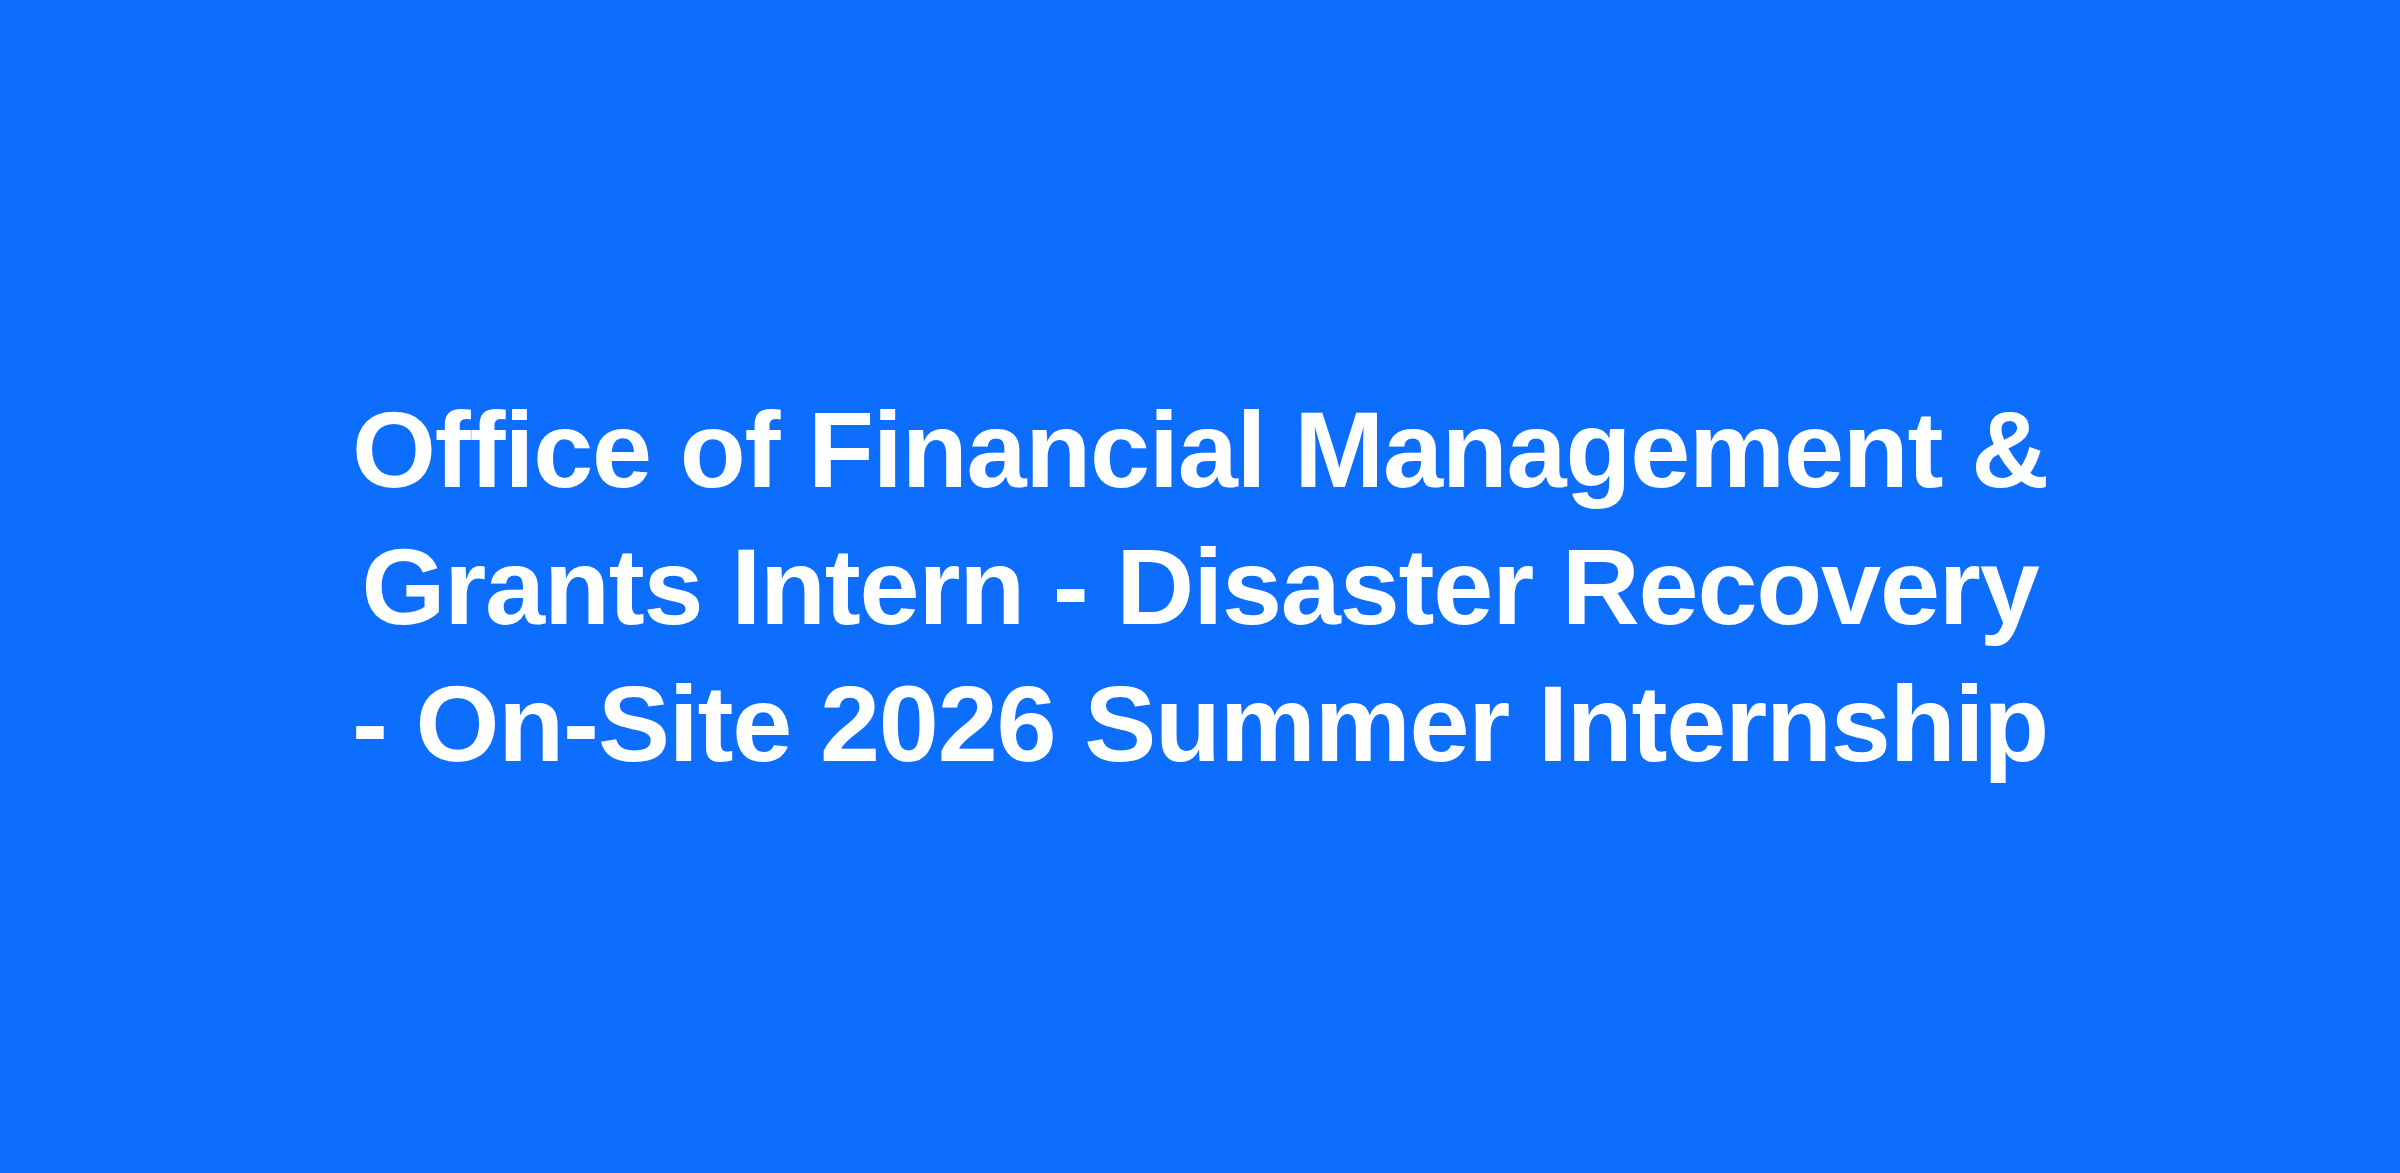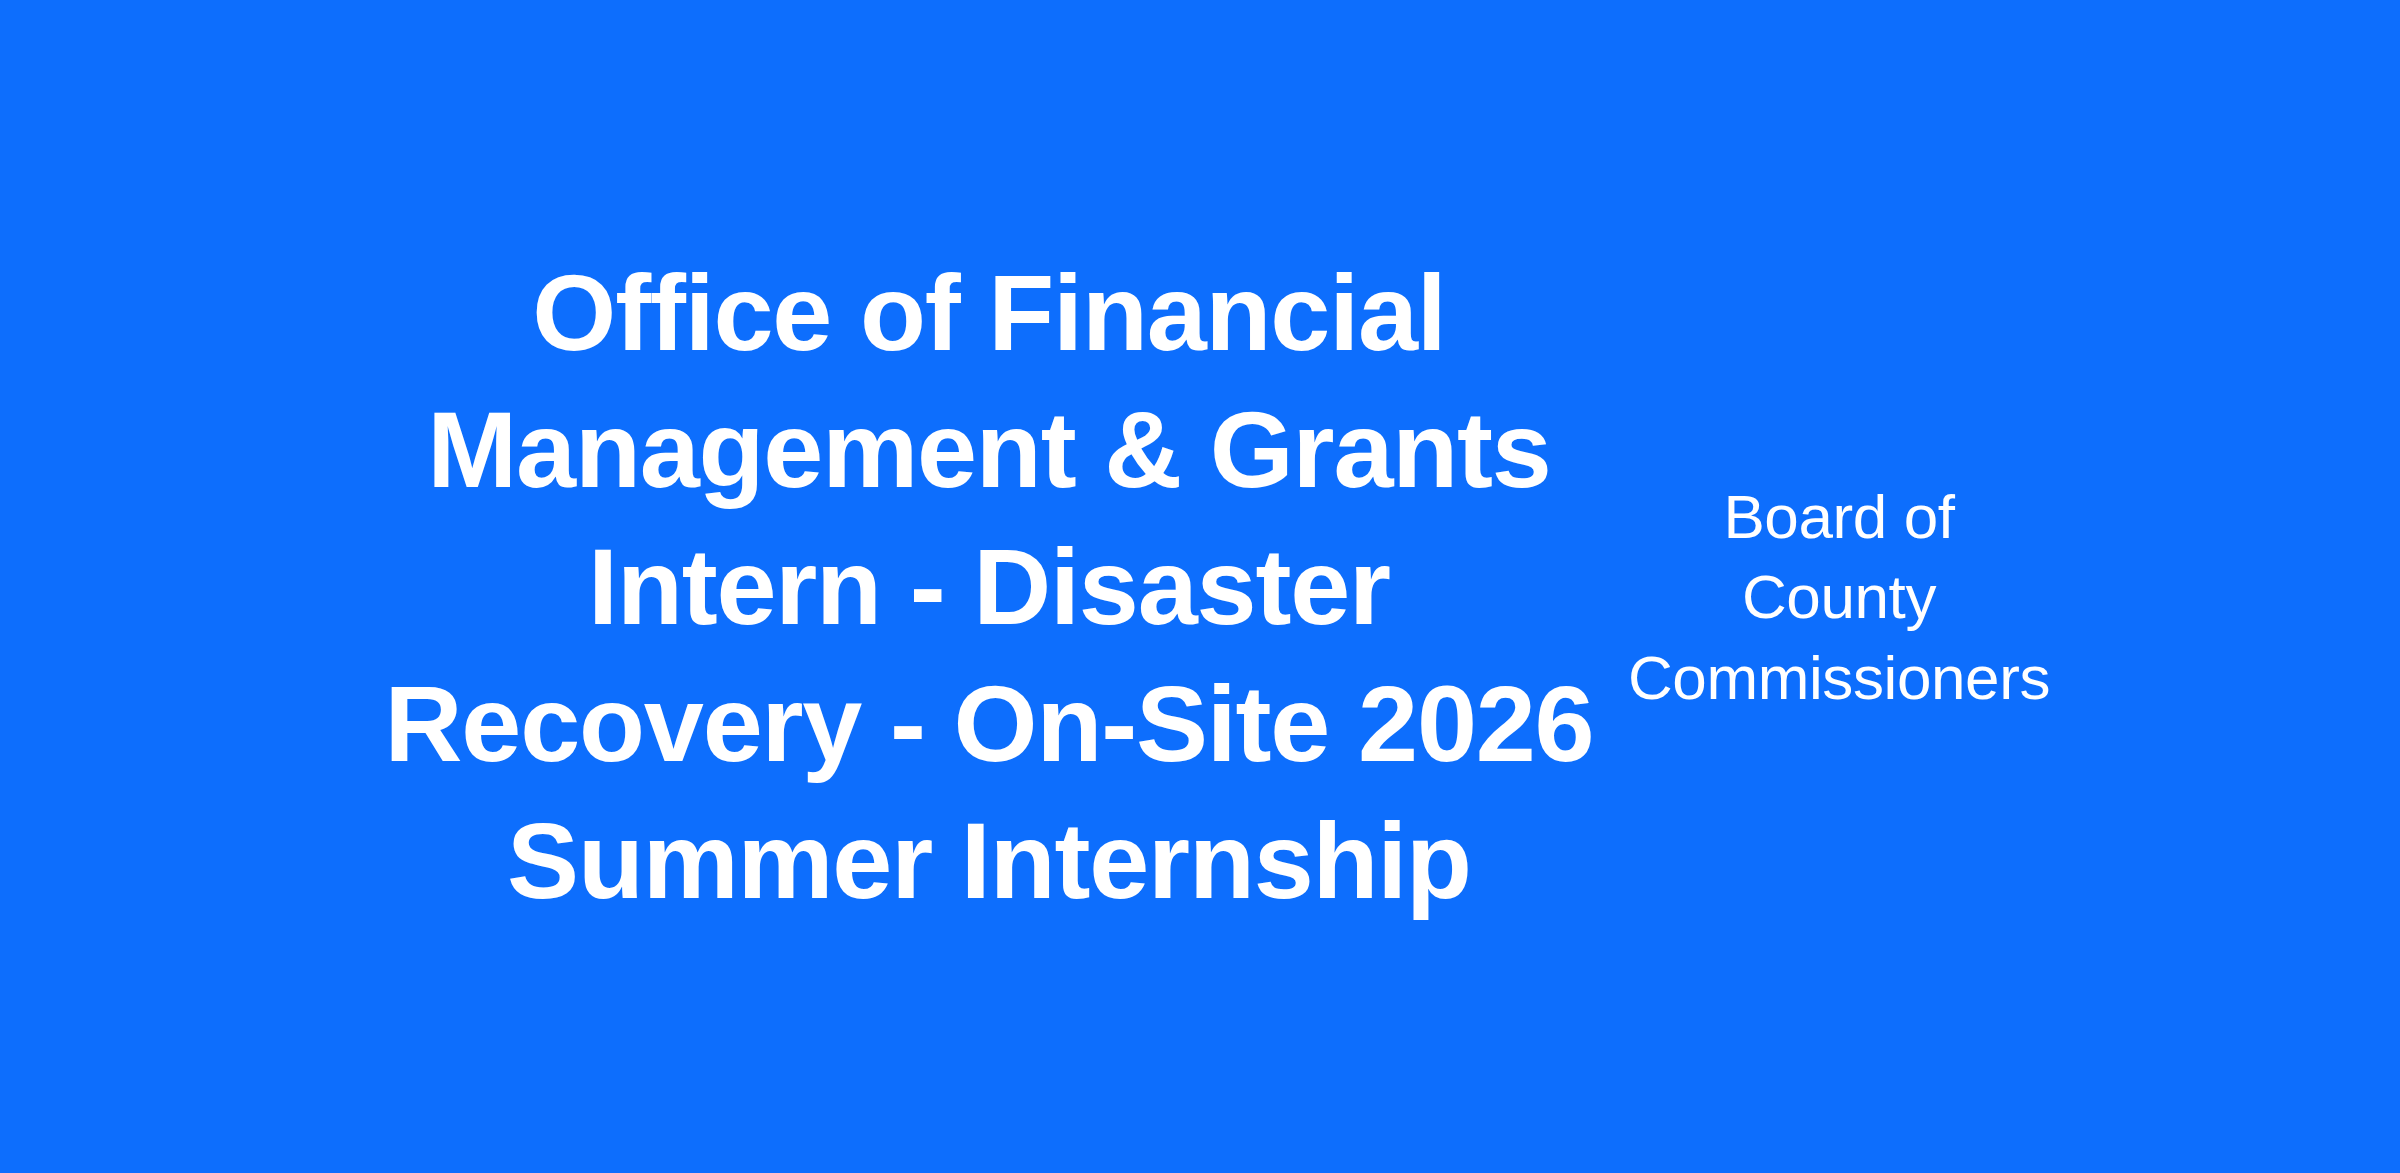--- a/index.html
+++ b/index.html
@@ -26,21 +26,21 @@
     justify-content: center;
     box-sizing: border-box;
     padding: 0 180px;
   }
 
   .banner-inner {
     width: 1700px;
     max-width: 1700px;
     text-align: center;
     display: flex;
-    flex-direction: row;
+    flex-direction: column;
     align-items: center;
     justify-content: center;
   }
 
   .job-title {
     color: #ffffff;
     font-family: "Liberation Sans", "DejaVu Sans", sans-serif;
     font-size: 108px;
     font-weight: 700;
     line-height: 1.27;
@@ -62,15 +62,14 @@
     text-align: center;
     max-width: 1700px;
   }
 </style>
 </head>
 <body>
 
 <div class="banner">
   <div class="banner-inner">
     <h1 class="job-title">Office of Financial Management &amp; Grants Intern - Disaster Recovery - On-Site 2026 Summer Internship</h1>
-    <div class="job-org">Board of County Commissioners</div>
   </div>
 </div>
 
 </body></html>

